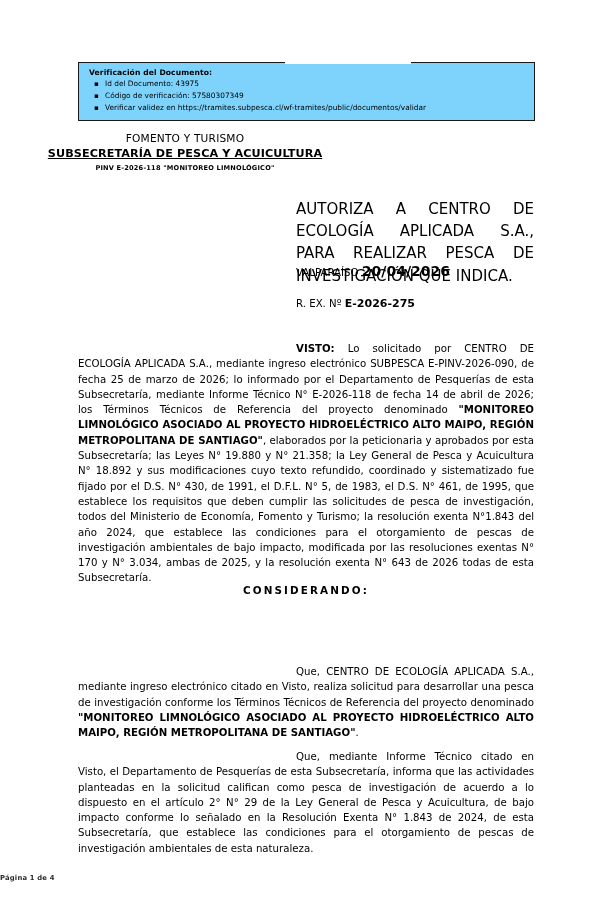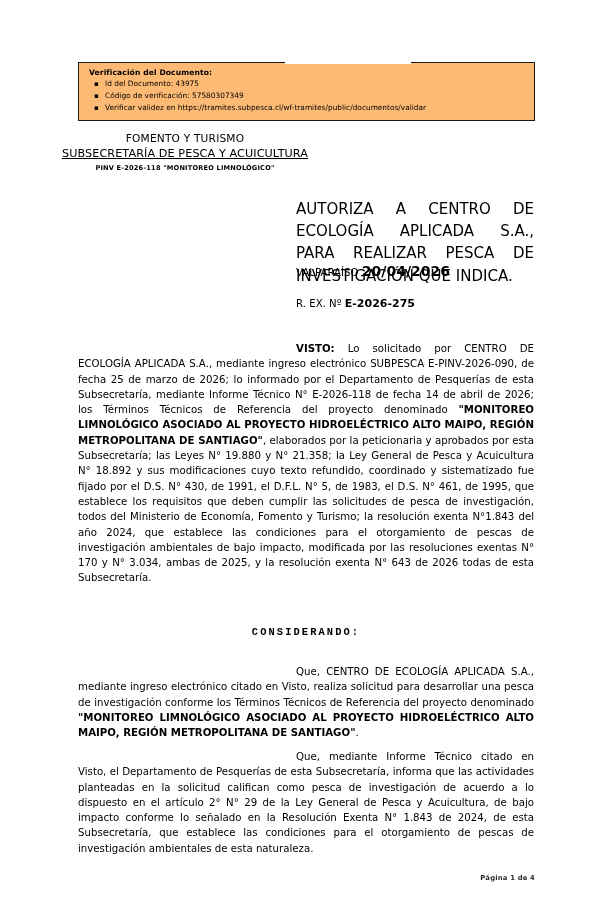--- a/index.html
+++ b/index.html
@@ -26,21 +26,21 @@
 
   
   .verif-box {
     position: absolute;
     left: 78px;
     top: 62px;
     width: 457px;
     box-sizing: border-box;
     border: 1.4px solid #1a1a1a;
     padding: 5px 6px 6px 8px;
-    background: #fdba74;
+    background: #7dd3fc;
   }
   
   .verif-notch {
     position: absolute;
     left: 206px;
     top: -3px;
     width: 126px;
     height: 4px;
     background: #ffffff;
   }
@@ -78,21 +78,21 @@
     text-align: center;
   }
   .ministry .l1,
   .ministry .l2 {
     font-size: 10.6px;
     line-height: 1.38;
     letter-spacing: 0.2px;
   }
   .ministry .l3 {
     font-size: 11.2px;
-    font-weight: normal;
+    font-weight: bold;
     letter-spacing: 0.1px;
     text-decoration: underline;
     line-height: 1.45;
     text-align: center;
   }
   .ministry .l4 {
     font-size: 6.6px;
     font-weight: bold;
     letter-spacing: 0.2px;
     line-height: 1.6;
@@ -150,40 +150,39 @@
     text-indent: 218px;
   }
   p.just.indent-que {
     text-indent: 218px;
   }
   .b { font-weight: bold; }
 
   .considerando {
     position: absolute;
     left: 78px;
-    top: 626px;
+    top: 584px;
     width: 456px;
     text-align: center;
     font-size: 10.4px;
     font-weight: bold;
     letter-spacing: 2.1px;
-    font-family: Liberation Mono, monospace;
   }
 
   .visto-p   { top: 341px; }
   .cons-p1   { top: 664px; }
   .cons-p2   { top: 749px; }
 
   
   .footer {
     position: absolute;
     left: 0;
     top: 874px;
     width: 600px;
-    text-align: right;
+    text-align: left;
     padding-right: 65px;
     box-sizing: border-box;
     font-size: 6.8px;
     font-weight: bold;
     color: #2b2b2b;
     letter-spacing: 0.2px;
   }
 </style>
 </head>
 <body>

